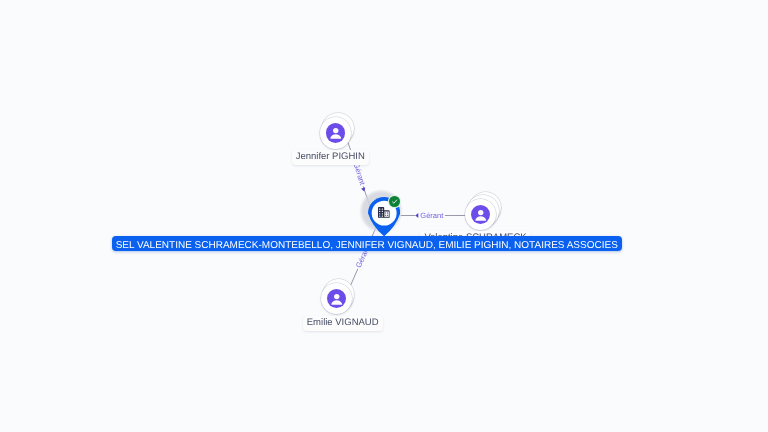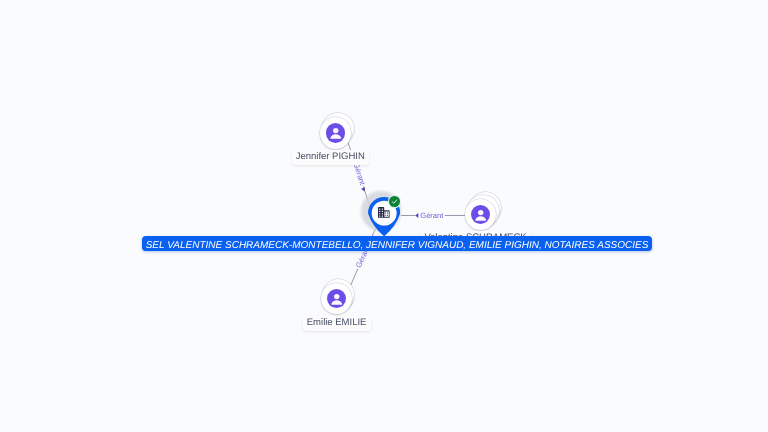--- a/index.html
+++ b/index.html
@@ -143,17 +143,17 @@
 
   <div class="layer">
     <div class="elabel" style="left:359.1px;top:173.8px;transform:translate(-50%,-50%) rotate(72deg);">Gérant</div>
     <div class="elabel" style="left:431.8px;top:216.3px;transform:translate(-50%,-50%);">Gérant</div>
     <div class="elabel" style="left:362.9px;top:257.2px;transform:translate(-50%,-50%) rotate(-66.3deg);">Gérant</div>
   </div>
 
   <div class="layer">
     <div class="nlabel" style="left:291.5px;top:150.1px;">Jennifer PIGHIN</div>
     <div class="nlabel" style="left:420.2px;top:230.6px;">Valentine SCHRAMECK</div>
-    <div class="nlabel" style="left:302.6px;top:316.2px;">Emilie EMILIE</div>
-    <div class="sel-label" style="left:142px;top:236.3px;font-style:italic;">SEL VALENTINE SCHRAMECK-MONTEBELLO, JENNIFER VIGNAUD, EMILIE PIGHIN, NOTAIRES ASSOCIES</div>
+    <div class="nlabel" style="left:302.6px;top:316.2px;">Emilie VIGNAUD</div>
+    <div class="sel-label" style="left:112px;top:236.3px;">SEL VALENTINE SCHRAMECK-MONTEBELLO, JENNIFER VIGNAUD, EMILIE PIGHIN, NOTAIRES ASSOCIES</div>
   </div>
 
 </div>
 
 </body></html>

